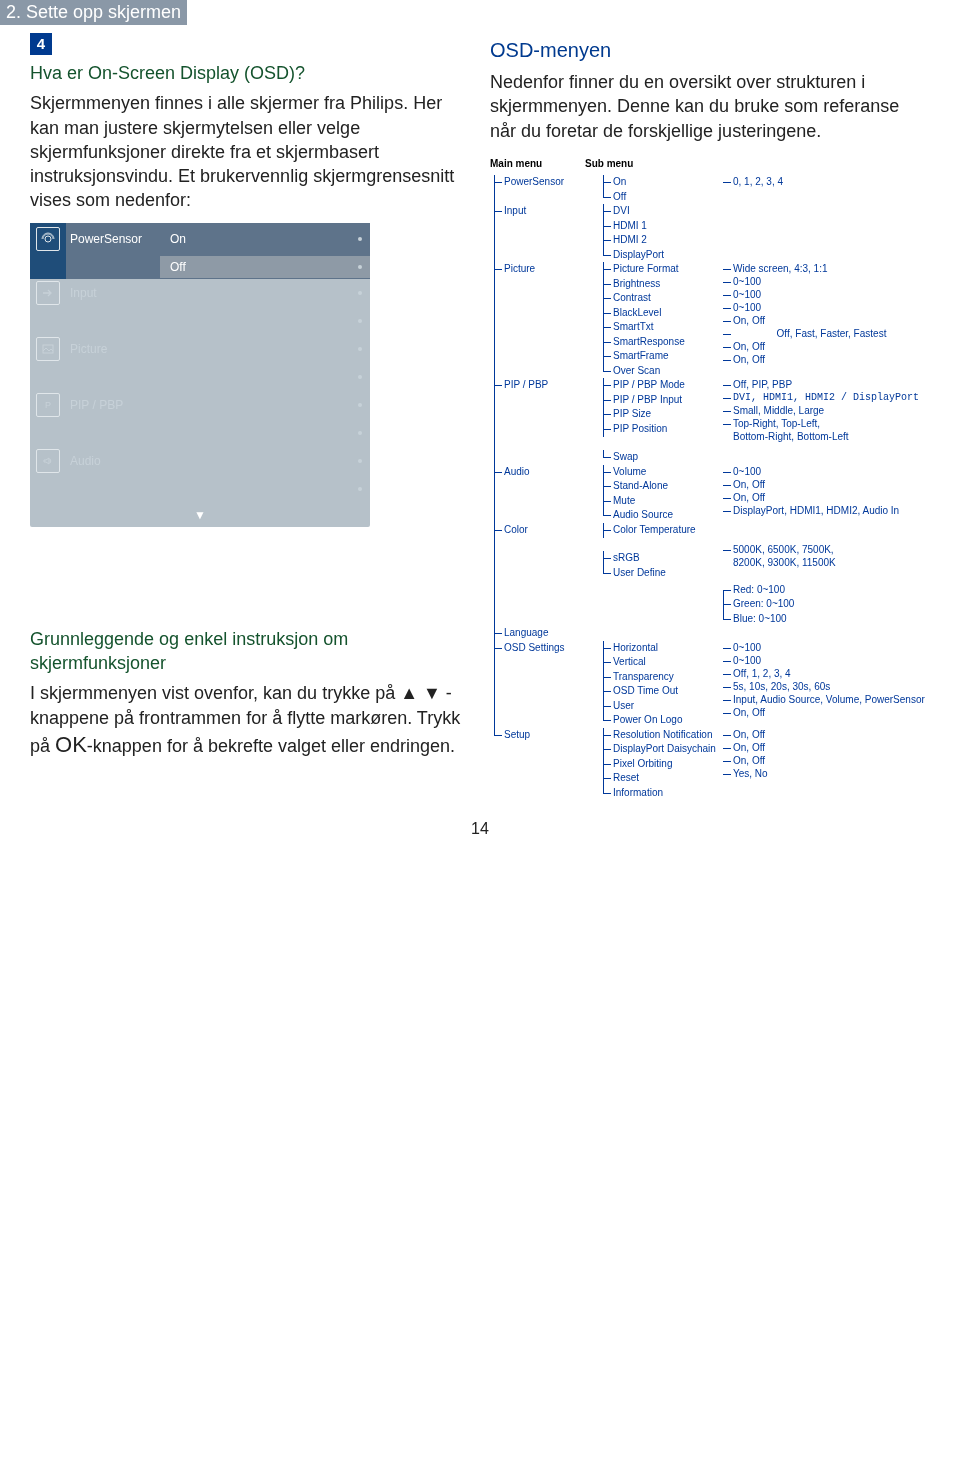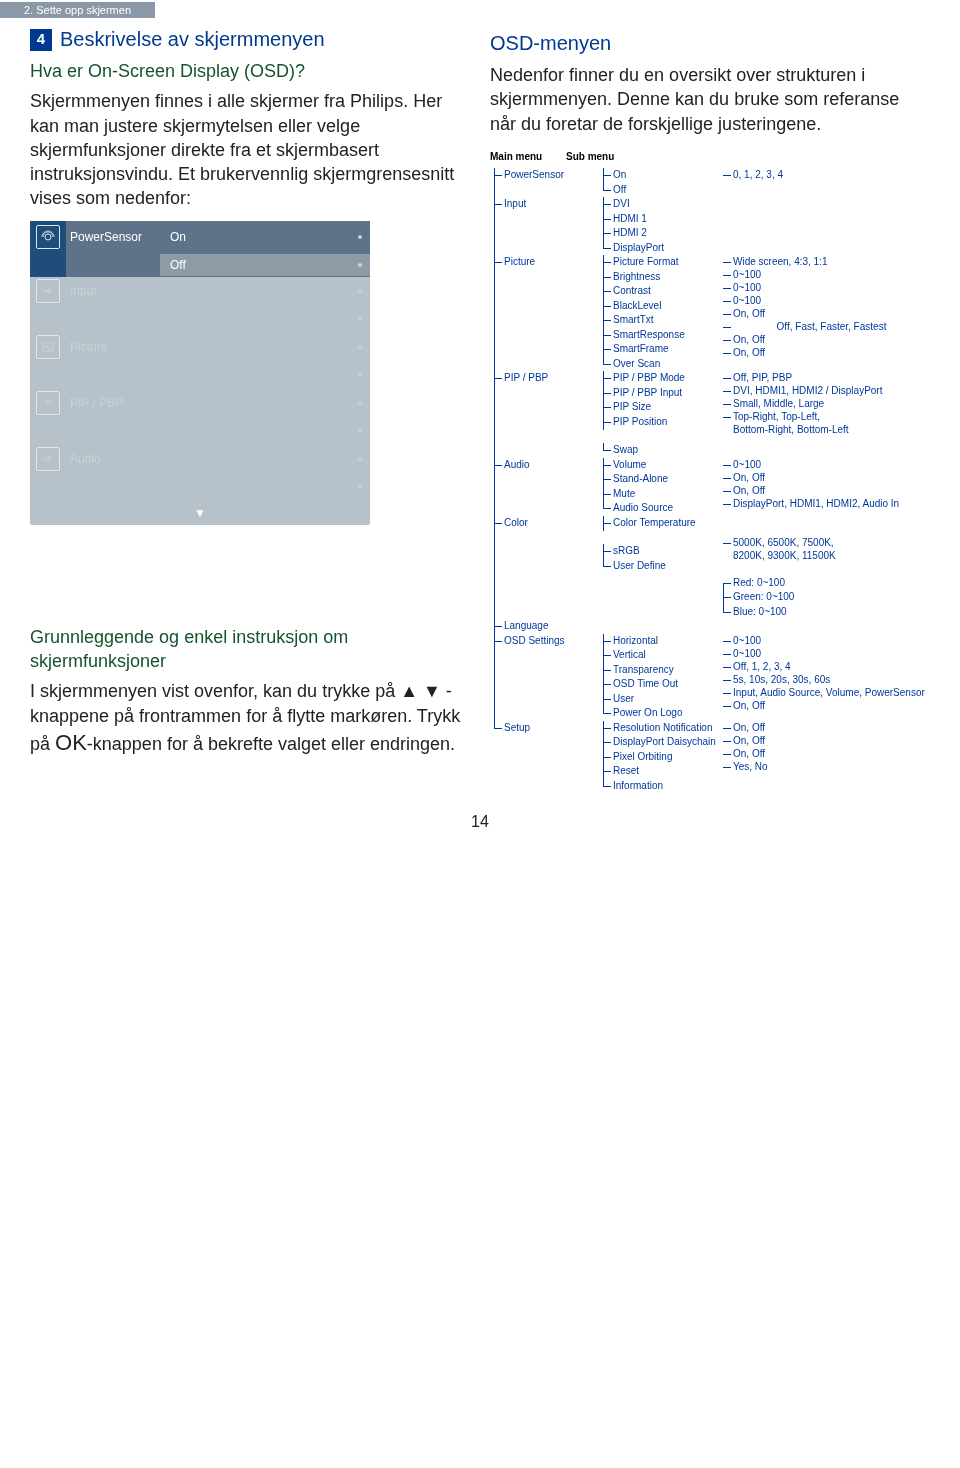--- a/index.html
+++ b/index.html
@@ -1,17 +1,17 @@
 <!DOCTYPE html>
 <html><head>
 <meta charset="utf-8">
 <style>
   body{margin:0;font-family:"Segoe UI",Arial,sans-serif;color:#222;background:#fff;width:960px;}
   .page{width:960px;padding:0;box-sizing:border-box;position:relative;}
-  .header-tab{background:#8a98a7;color:#fff;font-size:11px;padding:2px 24px;display:inline-block;}
+  .header-tab{background:#8a98a7;color:#fff;font-size:18px;padding:2px 6px;display:inline-block;}
   .columns{display:flex;padding:0 30px 0 30px;}
   .col{flex:1;font-size:18px;line-height:1.35;font-weight:300;}
   .col p{margin:6px 0;}
   .step-line{display:flex;align-items:center;gap:8px;margin-top:8px;}
   .step-num{background:#003a8f;color:#fff;width:22px;height:22px;display:flex;align-items:center;justify-content:center;font-size:15px;font-weight:bold;}
   .step-title{color:#003a8f;font-size:20px;font-weight:400;}
   .subhead{font-size:18px;margin-top:10px;color:#14532d;}
   .osd-title{color:#003a8f;font-size:20px;font-weight:400;margin-top:12px;}
   .osd-shot{width:340px;margin:10px 0;background:#b6c1c9;border-radius:2px;font-family:Verdana,Arial,sans-serif;}
   .osd-row{display:flex;align-items:center;height:28px;position:relative;}
@@ -23,21 +23,21 @@
   .osd-opt{position:relative;flex:1;font-size:12px;padding-left:10px;height:22px;line-height:22px;color:#c7d1d8;}
   .osd-opt .dot{position:absolute;right:8px;top:9px;width:4px;height:4px;border-radius:50%;background:#c7d1d8;}
   .osd-opt-col{flex:1;}
   .osd-opt.on{color:#fff;}
   .osd-opt.sel{background:#8e9aa6;color:#fff;}
   .osd-arrow{display:flex;justify-content:center;color:#fff;height:24px;align-items:center;font-size:12px;}
   .glyph{font-family:Arial,sans-serif;}
   .ok{font-family:Verdana,Arial,sans-serif;font-size:22px;}
   .tree{font-family:Verdana,Arial,sans-serif;font-size:10px;color:#00389a;line-height:1.45;position:relative;margin-top:14px;}
   .tree-head{display:flex;font-weight:bold;color:#000;margin-bottom:4px;}
-  .tree-head .c1{width:76px;}
+  .tree-head .c1{width:95px;}
   .mm{display:flex;position:relative;margin-top:0;}
   .mm-label{width:95px;padding-left:14px;position:relative;}
   .mm-label::before{content:"";position:absolute;left:4px;top:0;bottom:-1px;border-left:1px solid #00389a;}
   .mm-label::after{content:"";position:absolute;left:4px;top:7px;width:8px;border-top:1px solid #00389a;}
   .mm:last-child .mm-label::before{bottom:auto;height:8px;}
   .sub-col{width:120px;}
   .sm{padding-left:14px;position:relative;}
   .sm::before{content:"";position:absolute;left:4px;top:0;bottom:-1px;border-left:1px solid #00389a;}
   .sm::after{content:"";position:absolute;left:4px;top:7px;width:8px;border-top:1px solid #00389a;}
   .sm:last-child::before{bottom:auto;height:8px;}
@@ -58,21 +58,20 @@
 <body>
 
 <div class="page">
   <div class="header-tab">2. Sette opp skjermen</div>
 
   <div class="columns">
 
     <div class="col" style="padding-right:20px;">
       <div class="step-line">
         <div class="step-num">4</div>
-        <div class="step-title">Beskrivelse av skjermmenyen</div>
       </div>
 
       <p class="subhead">Hva er On-Screen Display (OSD)?</p>
       <p>Skjermmenyen finnes i alle skjermer fra Philips. Her kan man justere skjermytelsen eller velge skjermfunksjoner direkte fra et skjermbasert instruksjonsvindu. Et brukervennlig skjermgrensesnitt vises som nedenfor:</p>
 
       <div class="osd-shot">
         <div class="osd-row osd-header" style="background:#5e738a;height:32px;">
           <div class="osd-icon-cell" style="background:#1f4d79;height:32px;">
             <div class="osd-icon-box">
                 <svg width="14" height="14" viewBox="0 0 14 14">
@@ -261,21 +260,21 @@
               <div class="sub-col">
                 <div class="sm">PIP / PBP Mode</div>
                 <div class="sm">PIP / PBP Input</div>
                 <div class="sm">PIP Size</div>
                 <div class="sm">PIP Position</div>
                 <div class="spacer-sm"></div>
                 <div class="sm">Swap</div>
               </div>
               <div class="val-col">
                 <div class="vl multi-line" style="white-space: pre-line;">Off, PIP, PBP</div>
-                <div class="vl multi-line" style="white-space: pre-line;">DVI, HDMI1, HDMI2 / DisplayPort</div>
+                <div class="vl multi-line" style="white-space: pre-line; font-family: Liberation Mono, monospace;">DVI, HDMI1, HDMI2 / DisplayPort</div>
                 <div class="vl multi-line" style="white-space: pre-line;">Small, Middle, Large</div>
                 <div class="vl multi-line" style="white-space: pre-line;">Top-Right, Top-Left,
 Bottom-Right, Bottom-Left</div>
                 <div class="blank"></div>
               </div>
             </div>
             <div class="mm">
               <div class="mm-label">Audio</div>
               <div class="sub-col">
                 <div class="sm">Volume</div>

